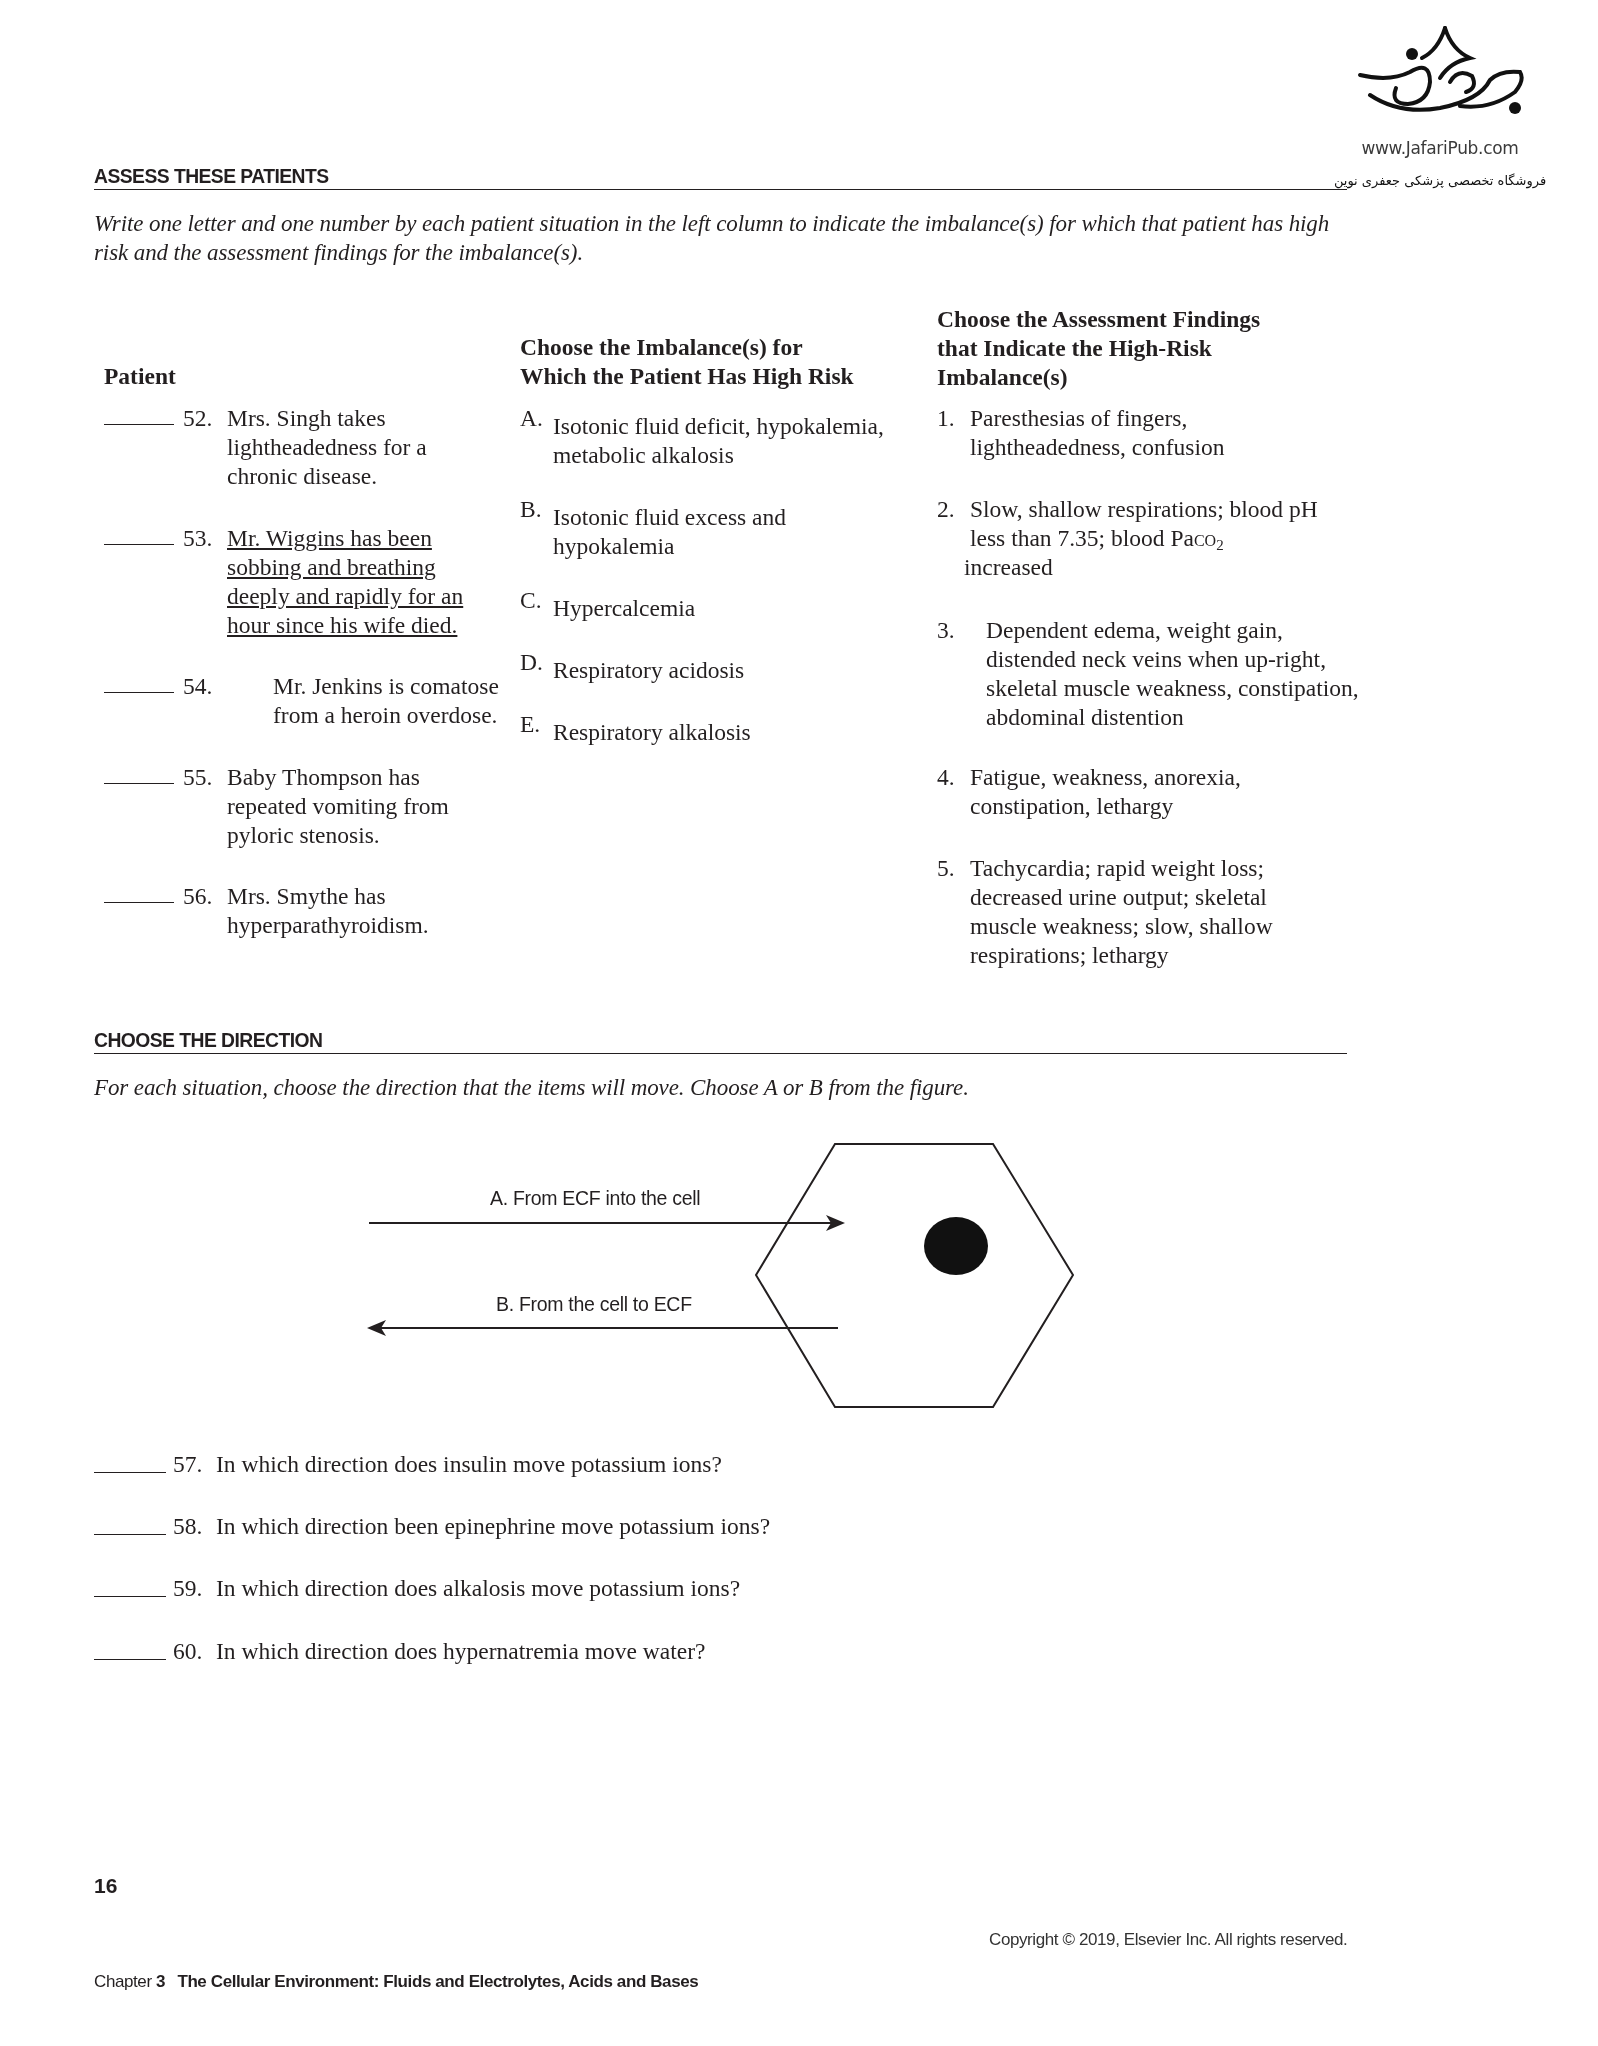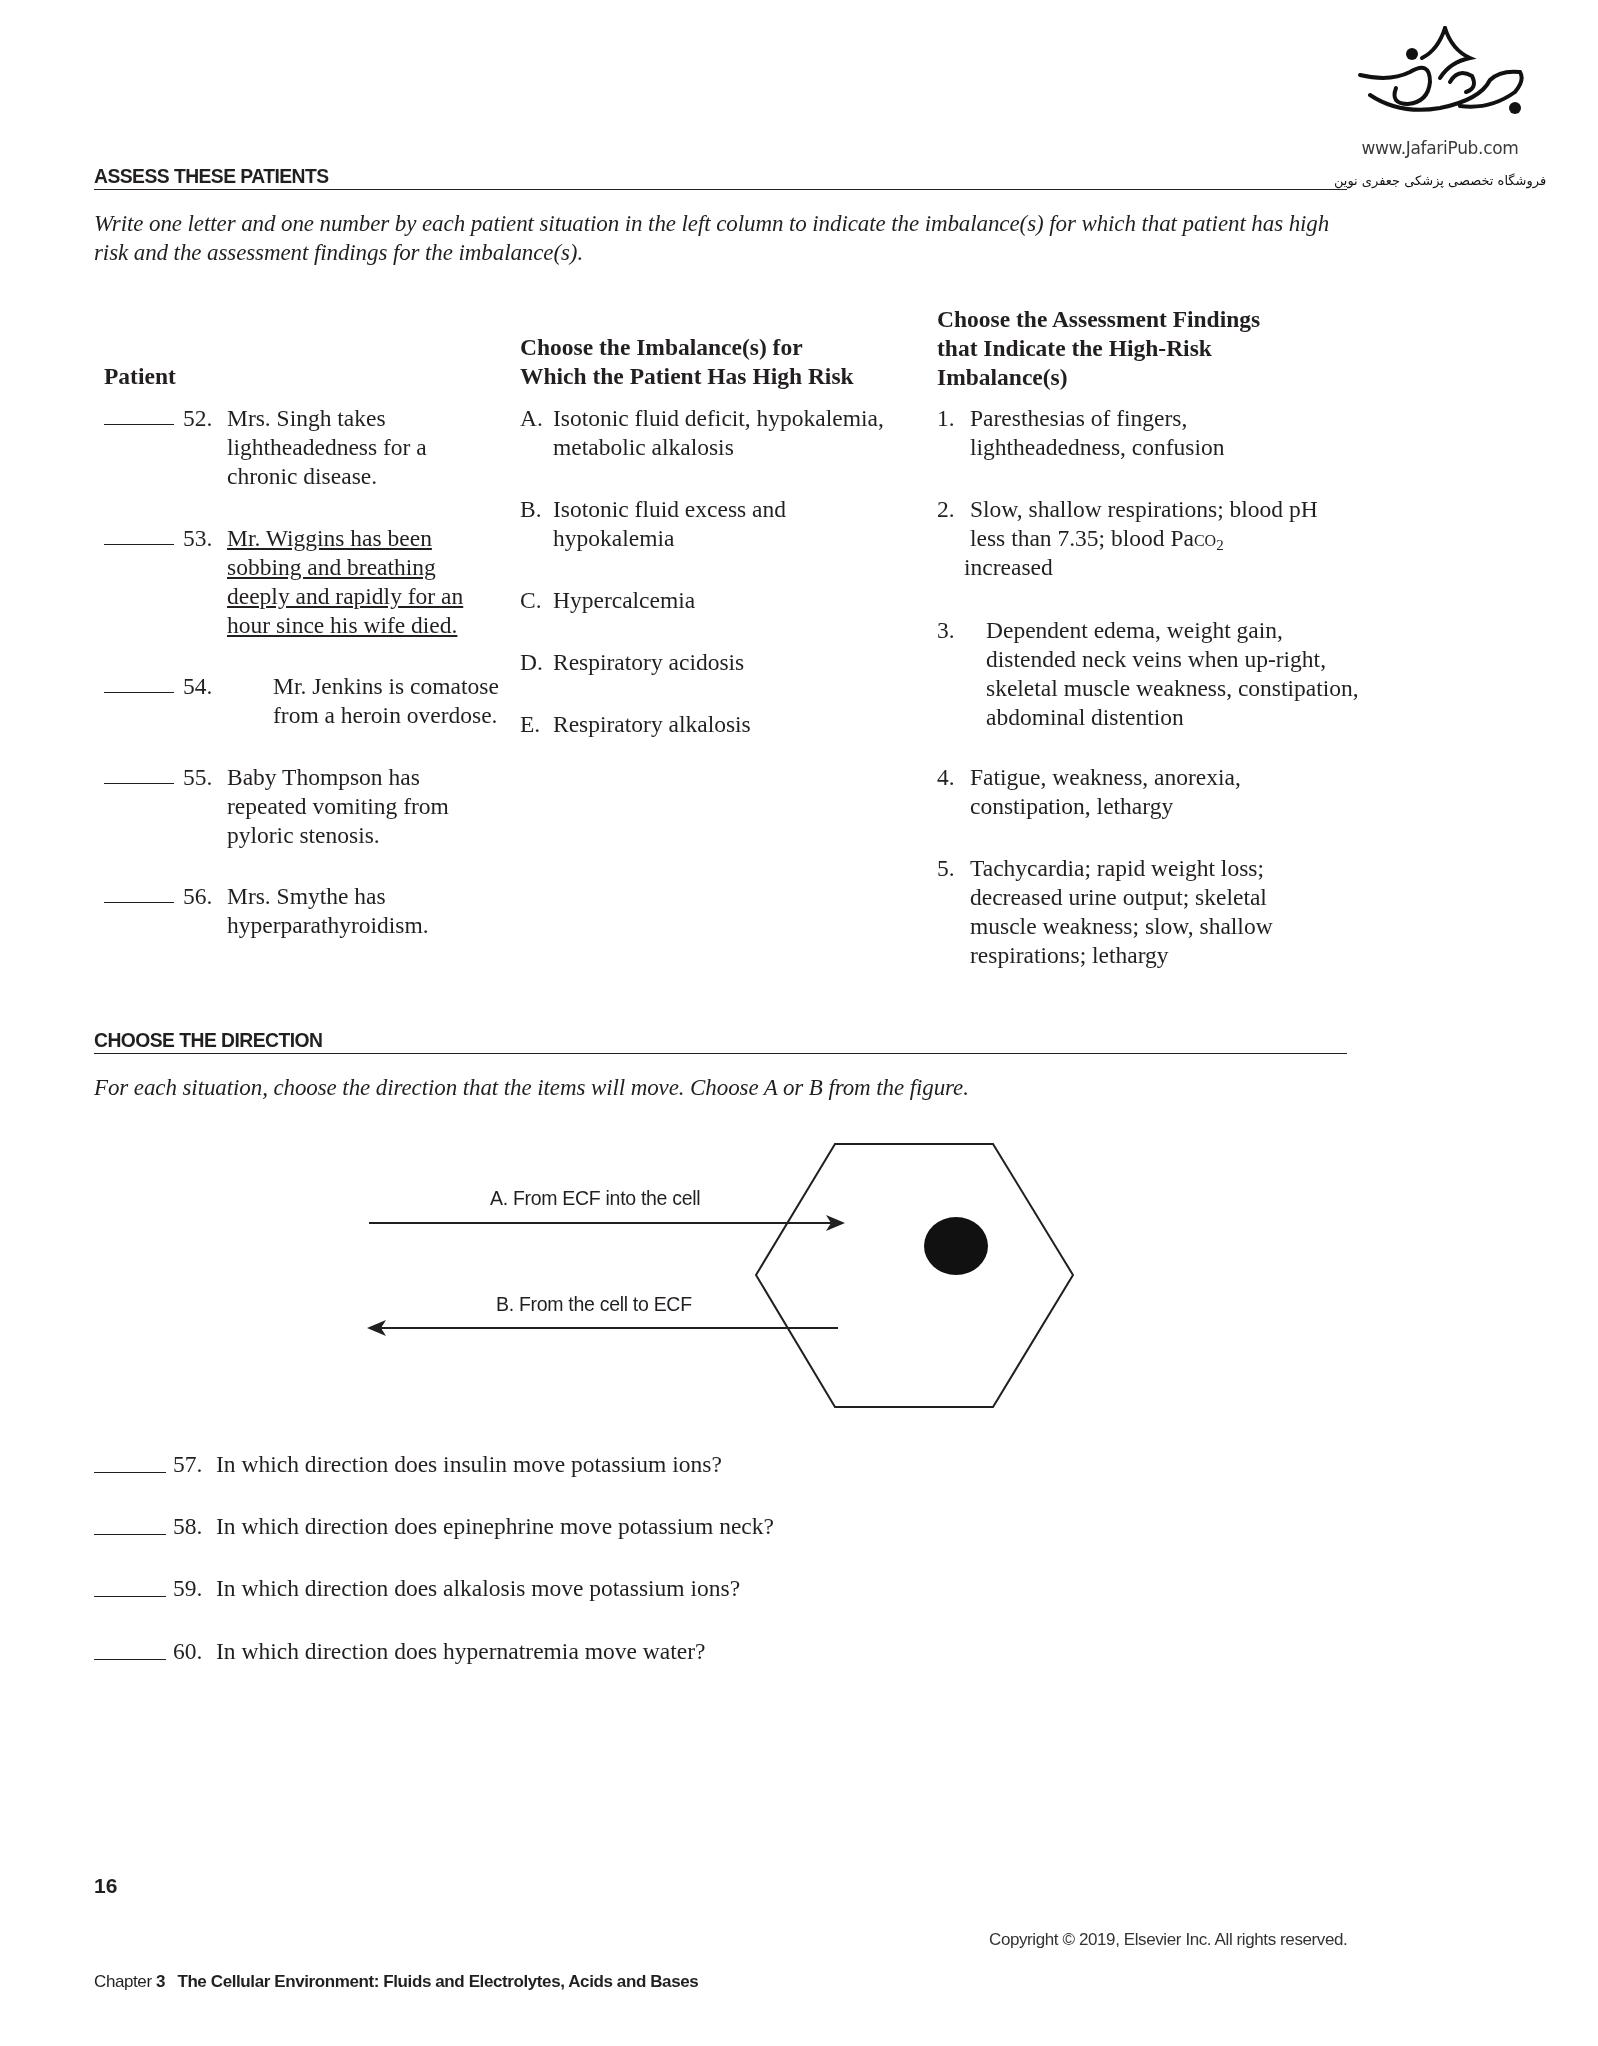--- a/index.html
+++ b/index.html
@@ -24,21 +24,21 @@
   .col-head { position: absolute; font-family: "Liberation Serif", serif; font-weight: bold; font-size: 23.5px; line-height: 29px; }
 
   
   .patient { position: absolute; left: 104px; width: 400px; font-family: "Liberation Serif", serif; font-size: 23.5px; line-height: 29px; }
   .patient .blank { position: absolute; left: 0; top: 20px; width: 70px; border-bottom: 1.4px solid #231f20; }
   .patient .num { position: absolute; left: 79px; top: 0; }
   .patient .text { position: absolute; left: 123px; top: 0; width: 290px; }
 
   .opt { position: absolute; font-family: "Liberation Serif", serif; font-size: 23.5px; line-height: 29px; }
   .opt .lbl { position: absolute; left: 0; top: 0; }
-  .opt .text { position: absolute; left: 33px; top: 0; width: 420px; }
+  .opt .text { position: absolute; left: 33px; top: 8px; width: 420px; }
 
   .finding { position: absolute; left: 937px; width: 420px; font-family: "Liberation Serif", serif; font-size: 23.5px; line-height: 29px; }
   .finding .lbl { position: absolute; left: 0; top: 0; }
   .finding .text { position: absolute; left: 33px; top: 0; width: 400px; }
   .sc { font-variant: small-caps; }
   sub { font-size: 15px; vertical-align: -4px; line-height: 0; }
 
   
   .diagram { position: absolute; left: 0; top: 0; width: 1598px; height: 2046px; pointer-events: none; }
   .diag-label { position: absolute; font-family: "Liberation Sans", sans-serif; font-size: 19.5px; letter-spacing: -0.3px; color: #231f20; }
@@ -177,21 +177,21 @@
 <div class="diag-label" style="left:496px; top:1293px;">B. From the cell to ECF</div>
 
 <div class="question" style="top:1450px;">
   <div class="blank"></div>
   <div class="num">57.</div>
   <div class="text">In which direction does insulin move potassium ions?</div>
 </div>
 <div class="question" style="top:1512px;">
   <div class="blank"></div>
   <div class="num">58.</div>
-  <div class="text">In which direction does epinephrine move potassium neck?</div>
+  <div class="text">In which direction been epinephrine move potassium ions?</div>
 </div>
 <div class="question" style="top:1574px;">
   <div class="blank"></div>
   <div class="num">59.</div>
   <div class="text">In which direction does alkalosis move potassium ions?</div>
 </div>
 <div class="question" style="top:1637px;">
   <div class="blank"></div>
   <div class="num">60.</div>
   <div class="text">In which direction does hypernatremia move water?</div>

